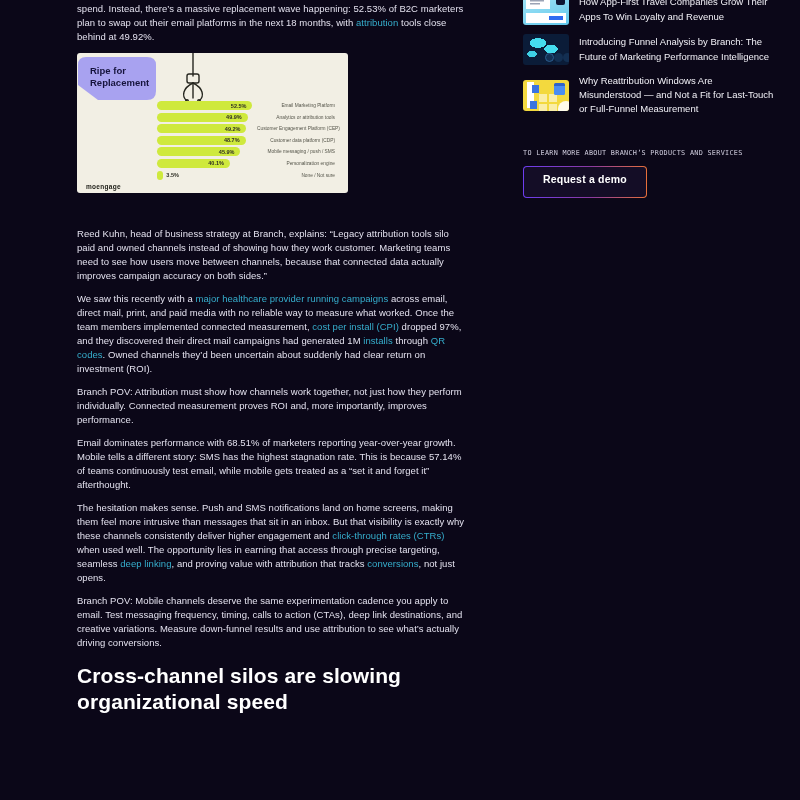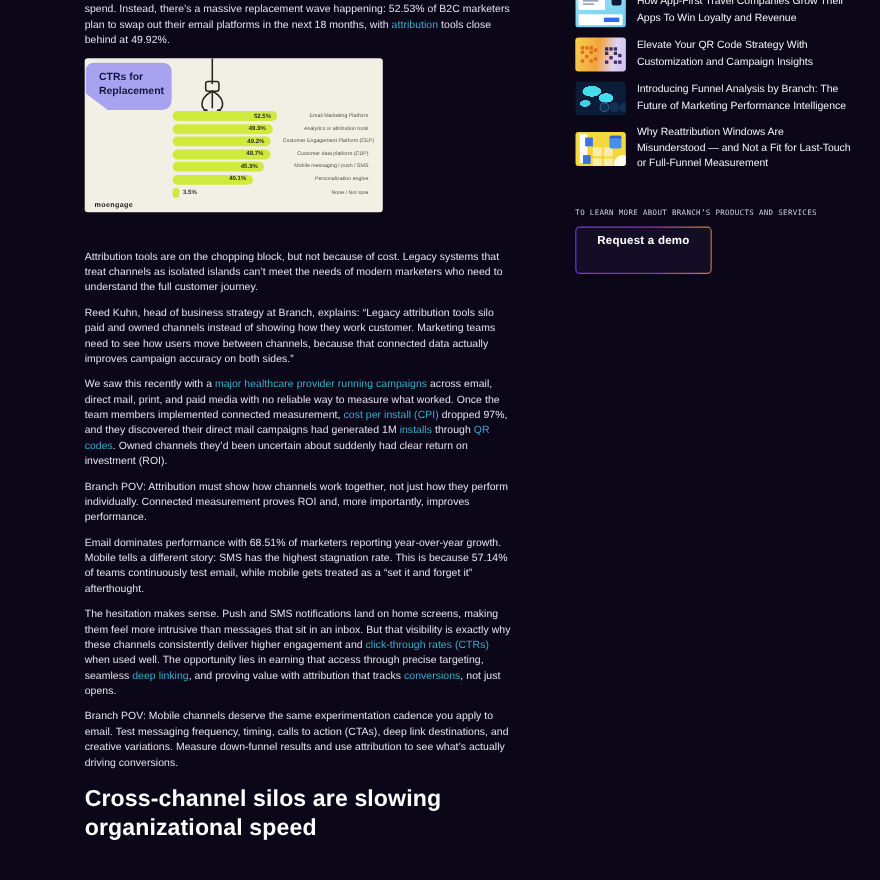--- a/index.html
+++ b/index.html
@@ -82,36 +82,36 @@
 
   .eyebrow {
     font-family:"DejaVu Sans Mono", monospace; font-size:6.8px; font-weight:normal;
     letter-spacing:0.3px; color:#cfccdd; margin:32px 0 9px;
   }
   .cta {
     display:inline-block; padding:1px; border-radius:4px; cursor:pointer;
     background:linear-gradient(90deg,#6d3df0,#8a3aa0 55%,#e8703a);
   }
   .cta-inner {
-    display:block; background:#140d26; border-radius:3px; padding:6px 19px 23px;
+    display:block; background:#140d26; border-radius:3px; padding:6px 19px 12px;
     font-size:10.5px; font-weight:bold; color:#ffffff; letter-spacing:0.2px;
   }
 </style>
 </head>
 <body>
 
 <div class="main">
   <p><span>spend. Instead, there’s a massive replacement wave happening: 52.53% of B2C marketers plan to swap out their email platforms in the next 18 months, with </span><a class="inline-link" style="color: rgb(54, 174, 205);">attribution</a><span> tools close behind at 49.92%.</span></p>
 
   <figure class="chart" style="background: rgb(242, 239, 228);">
     <div class="chart-bubble">
       <svg width="80" height="45" viewBox="0 0 80 45">
         <path d="M9,1 H70 Q79,1 79,9 V35 Q79,44 70,44 H21 L1,29 V9 Q1,1 9,1 Z" fill="#a8a2f0"></path>
       </svg>
-      <div class="bubble-text">CTRs for Replacement</div>
+      <div class="bubble-text">Ripe for Replacement</div>
     </div>
     <svg class="claw" width="44" height="50" viewBox="0 0 44 50">
       <g fill="none" stroke="#26261f" stroke-width="1.4" stroke-linecap="round">
         <line x1="19" y1="0" x2="19" y2="23"></line>
         <rect x="13" y="21" width="12" height="9" rx="2"></rect>
         <path d="M19,30 C9,35 7,43 13,48"></path>
         <path d="M19,30 C29,35 31,43 25,48"></path>
         <path d="M19,30 L19,45"></path>
         <circle cx="13" cy="48" r="1.3"></circle>
         <circle cx="25" cy="48" r="1.3"></circle>
@@ -164,45 +164,40 @@
           <div class="bar-track">
             <div class="bar-fill" style="width: 6.36364px; background: rgb(207, 233, 61);"></div>
             <span class="bar-value" style="left: 9.36364px;">3.5%</span>
           </div>
           <div class="bar-label">None / Not sure</div>
         </div>
       </div>
     <div class="chart-logo">moengage</div>
   </figure>
 
-  <p><span>Attribution tools are on the chopping block, but not because of cost. Legacy systems that treat channels as isolated islands can’t meet the needs of modern marketers who need to understand the full customer journey.</span></p>
   <p><span>Reed Kuhn, head of business strategy at Branch, explains: “Legacy attribution tools silo paid and owned channels instead of showing how they work customer. Marketing teams need to see how users move between channels, because that connected data actually improves campaign accuracy on both sides.”</span></p>
   <p><span>We saw this recently with a </span><a class="inline-link" style="color: rgb(54, 174, 205);">major healthcare provider running campaigns</a><span> across email, direct mail, print, and paid media with no reliable way to measure what worked. Once the team members implemented connected measurement, </span><a class="inline-link" style="color: rgb(54, 174, 205);">cost per install (CPI)</a><span> dropped 97%, and they discovered their direct mail campaigns had generated 1M </span><a class="inline-link" style="color: rgb(54, 174, 205);">installs</a><span> through </span><a class="inline-link" style="color: rgb(54, 174, 205);">QR codes</a><span>. Owned channels they’d been uncertain about suddenly had clear return on investment (ROI).</span></p>
   <p><span>Branch POV: Attribution must show how channels work together, not just how they perform individually. Connected measurement proves ROI and, more importantly, improves performance.</span></p>
 
 
   <p><span>Email dominates performance with 68.51% of marketers reporting year-over-year growth. Mobile tells a different story: SMS has the highest stagnation rate. This is because 57.14% of teams continuously test email, while mobile gets treated as a “set it and forget it” afterthought.</span></p>
   <p><span>The hesitation makes sense. Push and SMS notifications land on home screens, making them feel more intrusive than messages that sit in an inbox. But that visibility is exactly why these channels consistently deliver higher engagement and </span><a class="inline-link" style="color: rgb(54, 174, 205);">click-through rates (CTRs)</a><span> when used well. The opportunity lies in earning that access through precise targeting, seamless </span><a class="inline-link" style="color: rgb(54, 174, 205);">deep linking</a><span>, and proving value with attribution that tracks </span><a class="inline-link" style="color: rgb(54, 174, 205);">conversions</a><span>, not just opens.</span></p>
   <p><span>Branch POV: Mobile channels deserve the same experimentation cadence you apply to email. Test messaging frequency, timing, calls to action (CTAs), deep link destinations, and creative variations. Measure down-funnel results and use attribution to see what’s actually driving conversions.</span></p>
 
   <h2>Cross-channel silos are slowing organizational speed</h2>
 
 </div>
 
 <aside class="sidebar">
   <div class="related-list" id="related-list">
   <div class="related-item">
     <div class="thumb thumb-travel"></div>
     <div class="related-title">How App-First Travel Companies Grow Their Apps To Win Loyalty and Revenue</div>
   </div>
 
-  <div class="related-item">
-    <div class="thumb thumb-qr"></div>
-    <div class="related-title">Elevate Your QR Code Strategy With Customization and Campaign Insights</div>
-  </div>
 
   <div class="related-item">
     <div class="thumb thumb-map"></div>
     <div class="related-title">Introducing Funnel Analysis by Branch: The Future of Marketing Performance Intelligence</div>
   </div>
 
   <div class="related-item">
     <div class="thumb thumb-cal"></div>
     <div class="related-title">Why Reattribution Windows Are Misunderstood — and Not a Fit for Last-Touch or Full-Funnel Measurement</div>
   </div>

